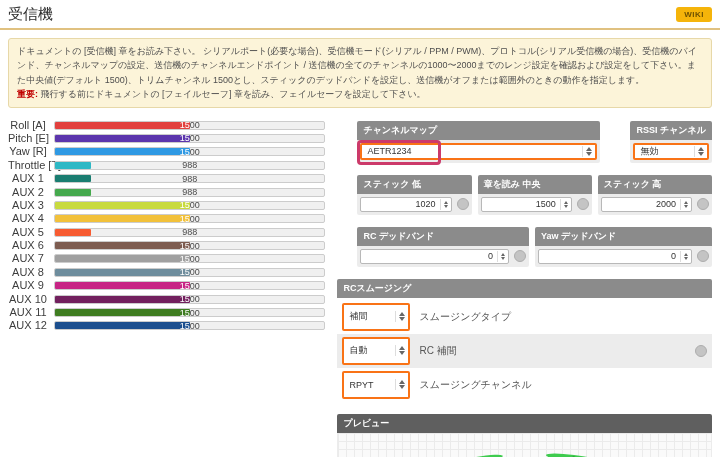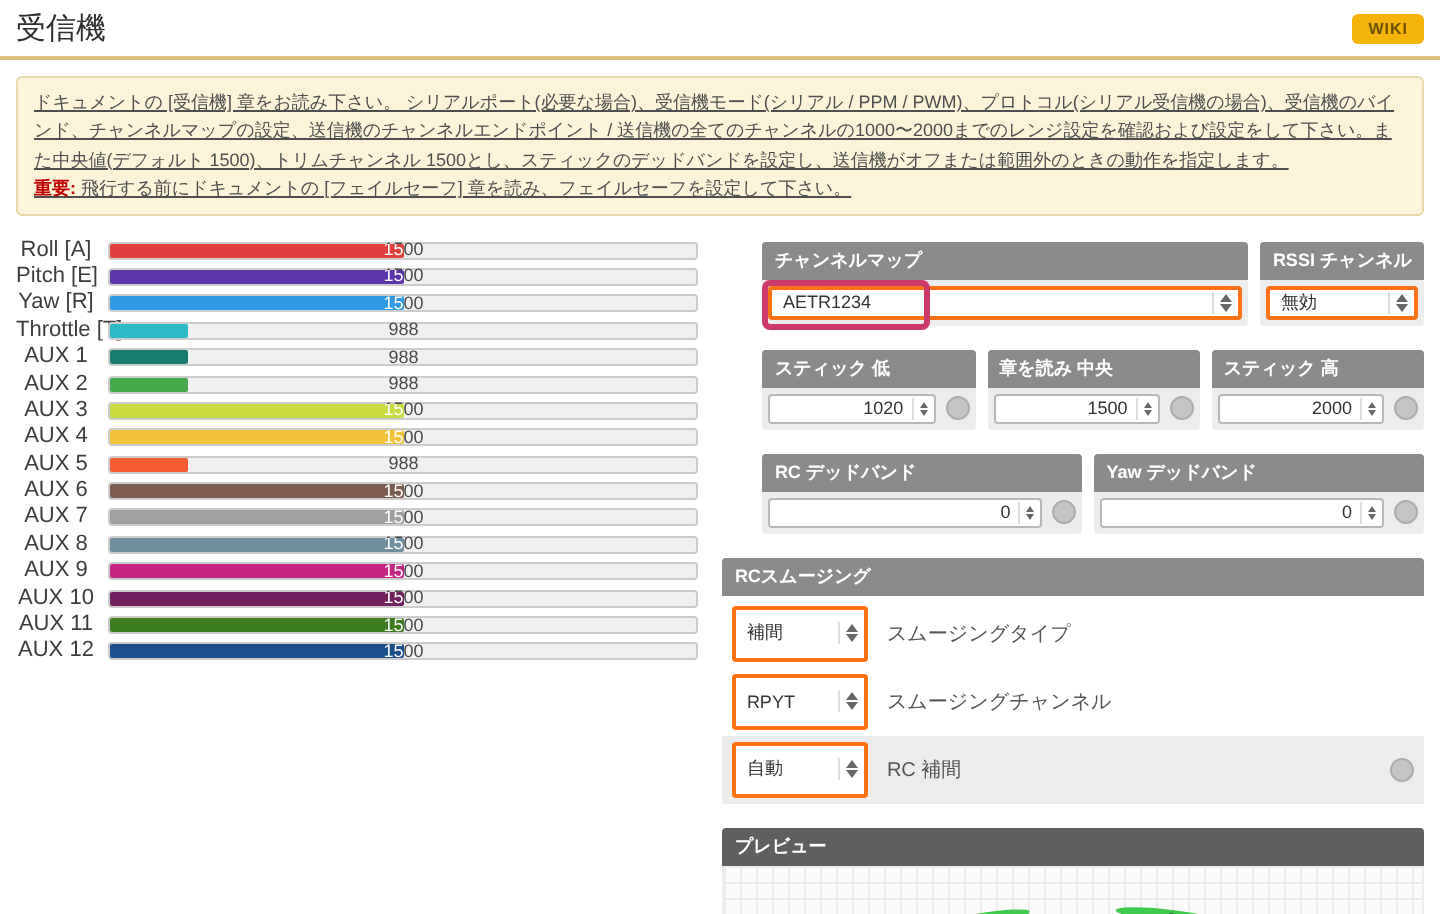--- a/index.html
+++ b/index.html
@@ -5,21 +5,21 @@
   * { box-sizing: border-box; margin: 0; padding: 0; }
   html,body { width:720px; height:457px; overflow:hidden; }
   body { font-family:"Liberation Sans", sans-serif; background:#fff; color:#333; }
 
   
   .hdr { display:flex; justify-content:space-between; align-items:center; padding:5px 8px 4px 8px; border-bottom:2px solid #e0c180; }
   .hdr h1 { font-size:15px; font-weight:normal; color:#2f2f2f; }
   .wiki-btn { background:#f5b40a; color:#6e5100; font-size:8px; font-weight:bold; padding:3px 8px; border-radius:3px; letter-spacing:.5px; cursor:pointer; }
 
   
-  .note { margin:8px; background:#fcf4d9; border:1px solid #e7d8a8; border-radius:3px; padding:5px 8px; font-size:9px; color:#4f4f4f; line-height:1.6;text-decoration:underline; }
+  .note { margin:8px; background:#fcf4d9; border:1px solid #e7d8a8; border-radius:3px; padding:5px 8px; font-size:9px; color:#4f4f4f; line-height:1.6; }
   .note .imp { color:#c00000; font-weight:bold; }
 
   .main { display:flex; gap:12px; padding:0 8px; margin-top:13px; }
 
   
   .left { width:342px; }
   .ch-row { display:flex; align-items:center; margin-bottom:4.4px; }
   .ch-label { width:46px; font-size:11px; color:#3d3d3d; text-align:center; padding-right:6px; white-space:nowrap; line-height:9px; }
   .meter { flex:1; height:9px; background:#f0f0f0; border:1px solid #ccc; border-radius:2px; position:relative; }
   .fill { position:absolute; left:0; top:0; bottom:0; border-radius:1px; overflow:hidden; z-index:2; }
@@ -27,21 +27,21 @@
   .val-white { position:absolute; top:50%; transform:translate(-50%,-50%); font-size:9px; line-height:9px; color:#fff; white-space:nowrap; }
 
   
   .right { flex:1; display:flex; flex-direction:column; }
   .row { display:flex; gap:6px; margin-bottom:12px;padding-left:20px; }
   .box { border-radius:3px; overflow:visible; }
   .sec-h { background:#8b8b8b; color:#fff; font-size:9px; font-weight:bold; padding:3px 6px; border-radius:2px 2px 0 0; white-space:nowrap; }
   .sec-h.dark { background:#5f5f5f; }
   .sec-b { background:#ececec; padding:3px; position:relative; border-radius:0 0 2px 2px; }
   .chmap { width:243px; }
-  .rssi  { flex:1; }
+  .rssi  { flex:1;margin-left:24px; }
   .rowB > .box { flex:1; }
   .rowC > .box:nth-child(1){ flex:0.95; } .rowC > .box:nth-child(2){ flex:0.98; } .rowC > .box:nth-child(3){ flex:1.72; }
 
   .select { background:#fff; border:2px solid #f97316; border-radius:2px; height:17px; display:flex; align-items:center; justify-content:space-between; padding:0 3px 0 5px; font-size:9px; color:#333; cursor:pointer; }
   .spin { display:flex; flex-direction:column; align-items:center; gap:1px; padding-left:3px; border-left:1px solid #ddd; height:11px; justify-content:center; }
   .spin i { display:block; width:0; height:0; border-left:3px solid transparent; border-right:3px solid transparent; }
   .spin i.up { border-bottom:4px solid #666; }
   .spin i.dn { border-top:4px solid #666; }
   .spin.sm i.up { border-bottom-width:3px; border-left-width:2.5px; border-right-width:2.5px; }
   .spin.sm i.dn { border-top-width:3px; border-left-width:2.5px; border-right-width:2.5px; }
@@ -326,40 +326,40 @@
           <div class="sm-row">
             <div class="select">
               <span>補間</span>
               <span class="spin">
                 <i class="up"></i>
                 <i class="dn"></i>
               </span>
             </div>
             <div class="sm-label">スムージングタイプ</div>
           </div>
+          <div class="sm-row alt">
+            <div class="select">
+              <span>自動</span>
+              <span class="spin">
+                <i class="up"></i>
+                <i class="dn"></i>
+              </span>
+            </div>
+            <div class="sm-label">RC 補間</div>
+            <div class="help"></div>
+          </div>
           <div class="sm-row">
             <div class="select">
               <span>RPYT</span>
               <span class="spin">
                 <i class="up"></i>
                 <i class="dn"></i>
               </span>
             </div>
             <div class="sm-label">スムージングチャンネル</div>
-          </div>
-          <div class="sm-row alt">
-            <div class="select">
-              <span>自動</span>
-              <span class="spin">
-                <i class="up"></i>
-                <i class="dn"></i>
-              </span>
-            </div>
-            <div class="sm-label">RC 補間</div>
-            <div class="help"></div>
           </div>
         </div>
     </section>
 
     <section class="box preview">
       <div class="sec-h dark">プレビュー</div>
       <div class="preview-body">
         <svg width="178" height="88" viewBox="0 0 170 85">
 
           <line x1="85" y1="38" x2="38" y2="18" stroke="#737373" stroke-width="6" stroke-linecap="round"></line>

